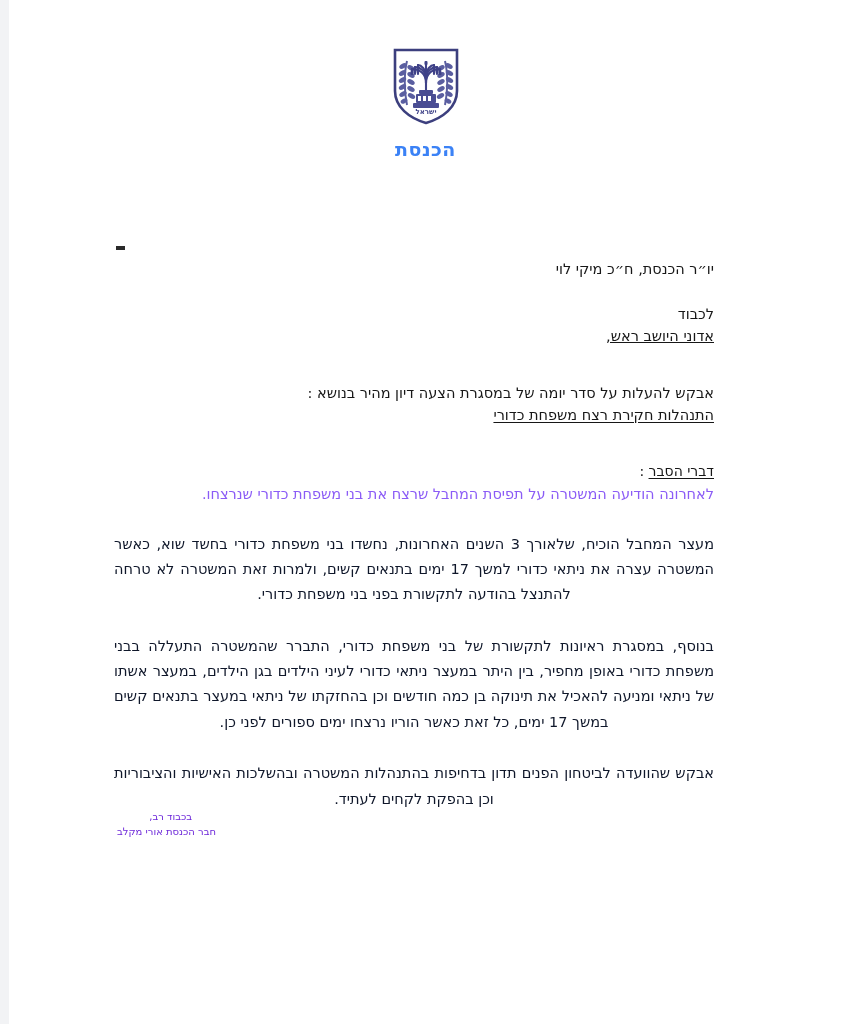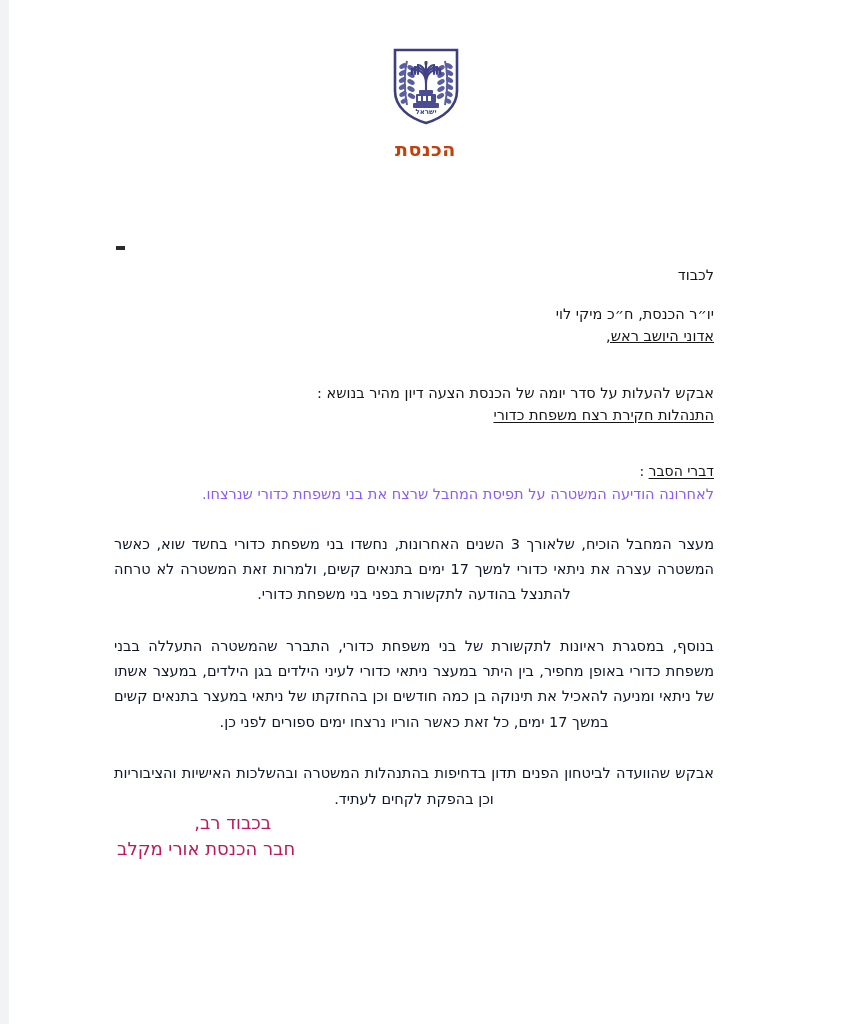--- a/index.html
+++ b/index.html
@@ -37,21 +37,21 @@
   .emblem {
     width: 70px;
     height: 78px;
     display: block;
   }
   .knesset-word {
     margin-top: 4px;
     font-family: "DejaVu Sans", "Liberation Sans", sans-serif;
     font-size: 19px;
     font-weight: bold;
-    color: #c2410c;
+    color: #3b82f6;
     letter-spacing: 0.5px;
     line-height: 1;
   }
 
   
   .body-block {
     position: absolute;
     top: 238px;
     right: 128px;
     left: 105px;
@@ -117,23 +117,23 @@
     color: #0f172a;
   }
   .para.two-end { text-align-last: center; }
 
   
   .signature {
     position: absolute;
     top: 810px;
     left: 108px;
     text-align: right;
-    font-size: 18px;
+    font-size: 10px;
     line-height: 1.45;
-    color: #be185d;
+    color: #6d28d9;
   }
   .sig-line { margin: 0; white-space: nowrap; }
   .sig-regards { padding-right: 24px; }
 </style>
 </head>
 <body>
 
 <div class="page">
 
   <div class="letterhead">
@@ -207,26 +207,26 @@
       </g>
       <text x="35" y="67" text-anchor="middle" font-family="DejaVu Sans, sans-serif" font-size="7" font-weight="bold" fill="#3f4288">ישראל</text>
     </svg>
     <div class="knesset-word">הכנסת</div>
   </div>
 
   <div class="body-block">
 
     <span class="dash-mark"></span>
 
+    <p class="addr-line addr-2">יו״ר הכנסת, ח״כ מיקי לוי</p>
     <p class="addr-line addr-1">לכבוד</p>
-    <p class="addr-line addr-2">יו״ר הכנסת, ח״כ מיקי לוי</p>
     <p class="addr-line addr-3">אדוני היושב ראש,</p>
 
     <div class="subject">
-      <div>אבקש להעלות על סדר יומה של הכנסת הצעה דיון מהיר בנושא :</div>
+      <div>אבקש להעלות על סדר יומה של במסגרת הצעה דיון מהיר בנושא :</div>
       <div class="topic">התנהלות חקירת רצח משפחת כדורי</div>
     </div>
 
     <div class="explain-head">
       <span class="hd">דברי הסבר</span><span> :</span>
     </div>
     <div class="explain-lead">לאחרונה הודיעה המשטרה על תפיסת המחבל שרצח את בני משפחת כדורי שנרצחו.</div>
 
     <p class="para">מעצר המחבל הוכיח, שלאורך 3 השנים האחרונות, נחשדו בני משפחת כדורי בחשד שוא, כאשר המשטרה עצרה את ניתאי כדורי למשך 17 ימים בתנאים קשים, ולמרות זאת המשטרה לא טרחה להתנצל בהודעה לתקשורת בפני בני משפחת כדורי.</p>
     <p class="para two-end">בנוסף, במסגרת ראיונות לתקשורת של בני משפחת כדורי, התברר שהמשטרה התעללה בבני משפחת כדורי באופן מחפיר, בין היתר במעצר ניתאי כדורי לעיני הילדים בגן הילדים, במעצר אשתו של ניתאי ומניעה להאכיל את תינוקה בן כמה חודשים וכן בהחזקתו של ניתאי במעצר בתנאים קשים במשך 17 ימים, כל זאת כאשר הוריו נרצחו ימים ספורים לפני כן.</p>

